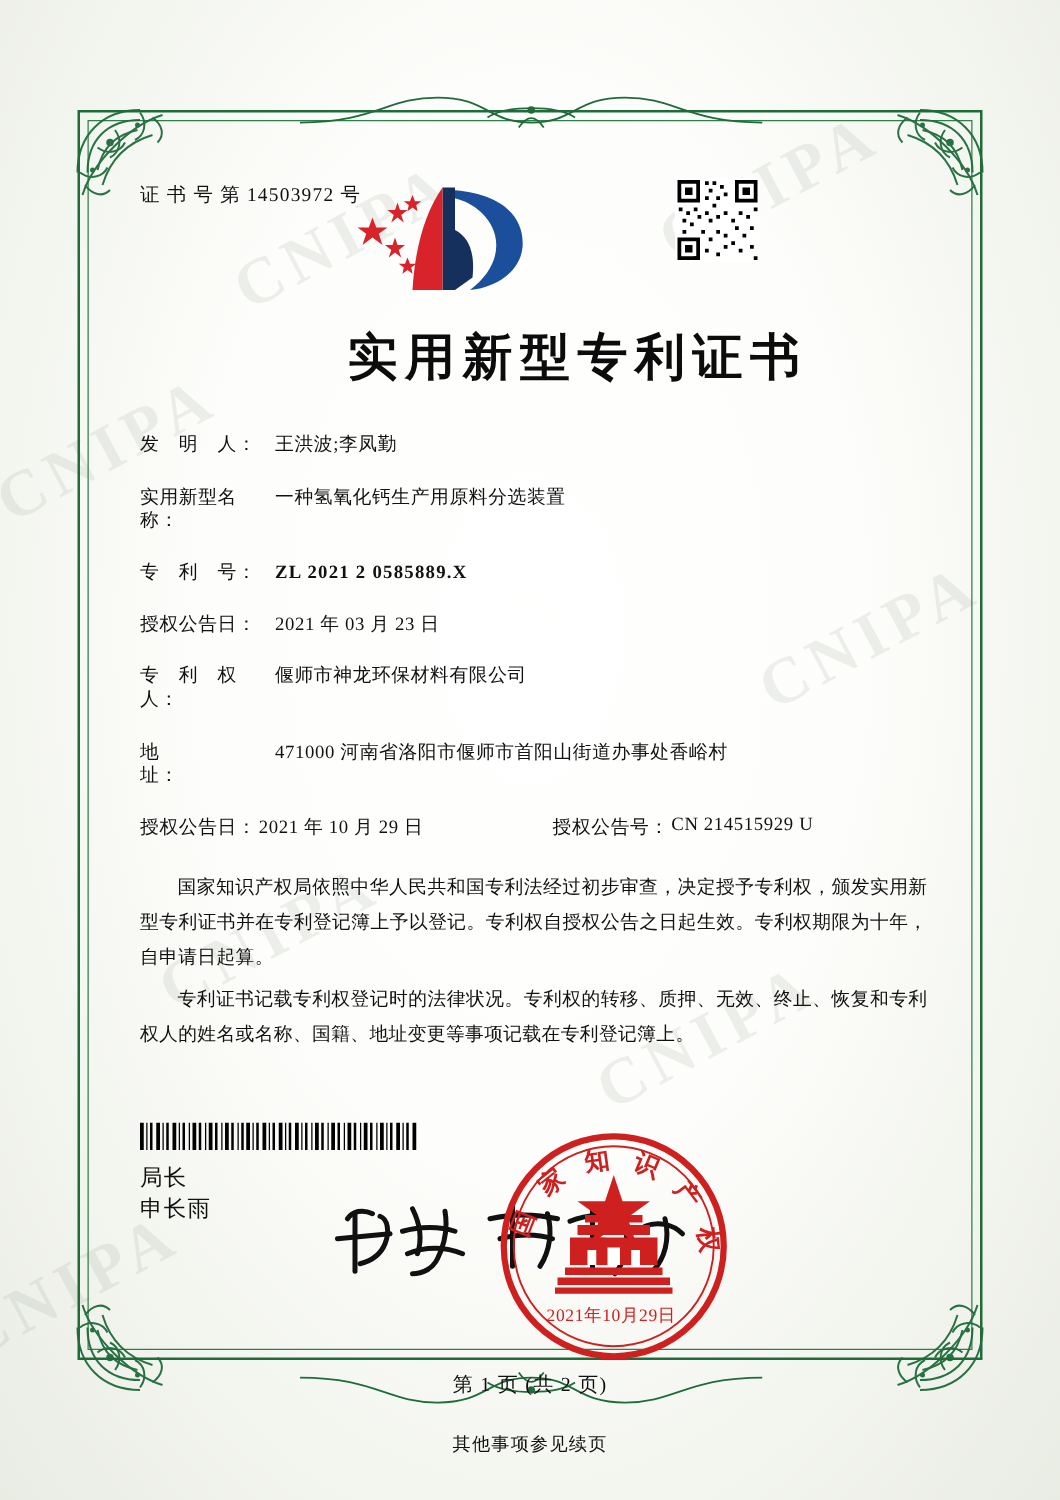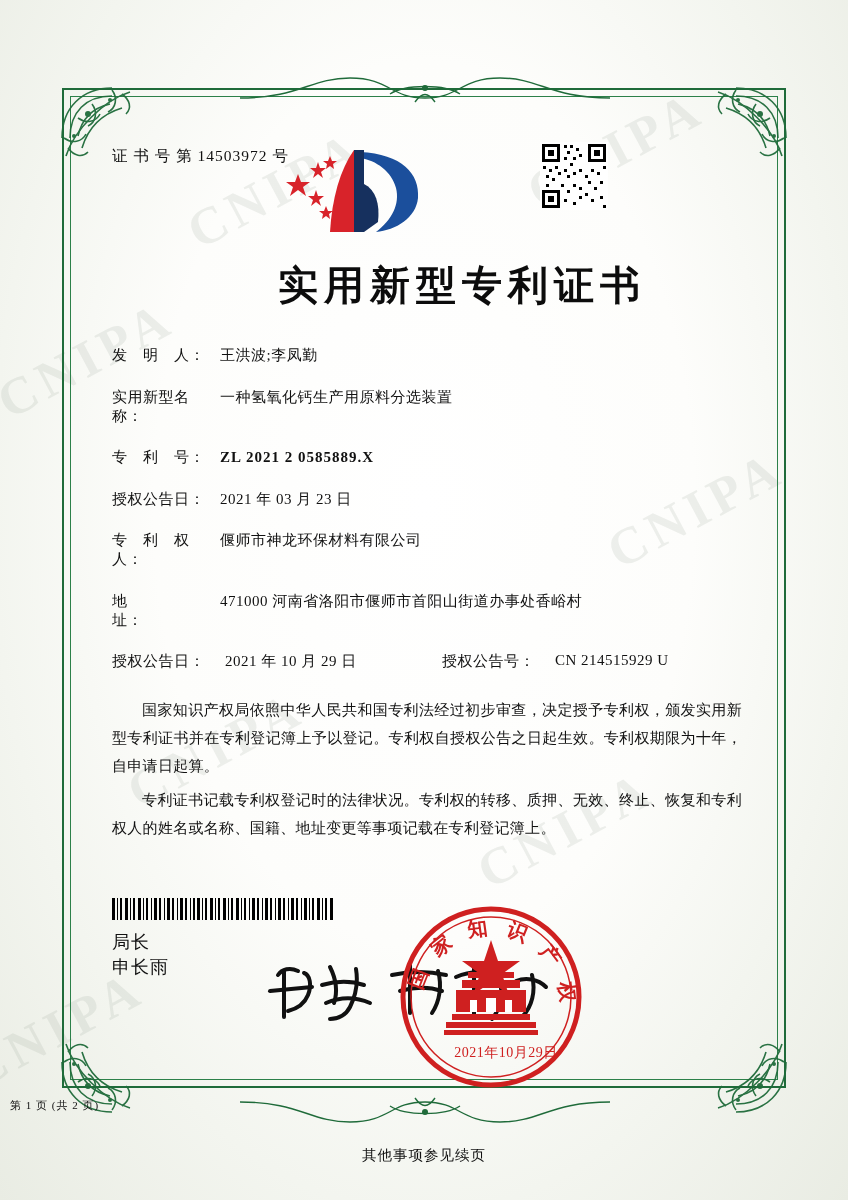--- a/index.html
+++ b/index.html
@@ -147,21 +147,21 @@
   .row-two {
     display: flex;
     align-items: center;
     font-size: 15px;
     color: #111;
     margin-bottom: 22.5px;
   }
   .row-two .cell-a { width: 330px; display: flex; }
   .row-two .cell-b { flex: 1; display: flex; }
   .row-two .lab { white-space: nowrap; letter-spacing: 0.5px; }
-  .row-two .val { margin-left: 20px; letter-spacing: 0.5px; font-family: Liberation Serif, serif; }
+  .row-two .val { margin-left: 2px; letter-spacing: 0.5px; font-family: Liberation Serif, serif; }
 
   .para {
     position: absolute;
     left: 42px;
     width: 630px;
     font-size: 15px;
     line-height: 28px;
     color: #111;
     text-align: justify;
     letter-spacing: 0.3px;
@@ -196,36 +196,36 @@
 
   .seal {
     position: absolute;
     right: 62px;
     top: 808px;
     width: 186px;
     height: 186px;
   }
   .seal-date {
     position: absolute;
-    right: 45px;
+    right: 62px;
     top: 948px;
     width: 190px;
     text-align: center;
     font-size: 14px;
     color: #cf2020;
     letter-spacing: 0.5px;
   }
 
   .page-no {
     position: absolute;
-    left: 10px;
+    left: 0;
     right: 0;
     top: 1098px;
-    text-align: left;
-    font-size: 11px;
+    text-align: center;
+    font-size: 16px;
     color: #111;
     letter-spacing: 1px;
   }
   .footnote {
     position: absolute;
     left: 0;
     right: 0;
     top: 1146px;
     text-align: center;
     font-size: 14.5px;

